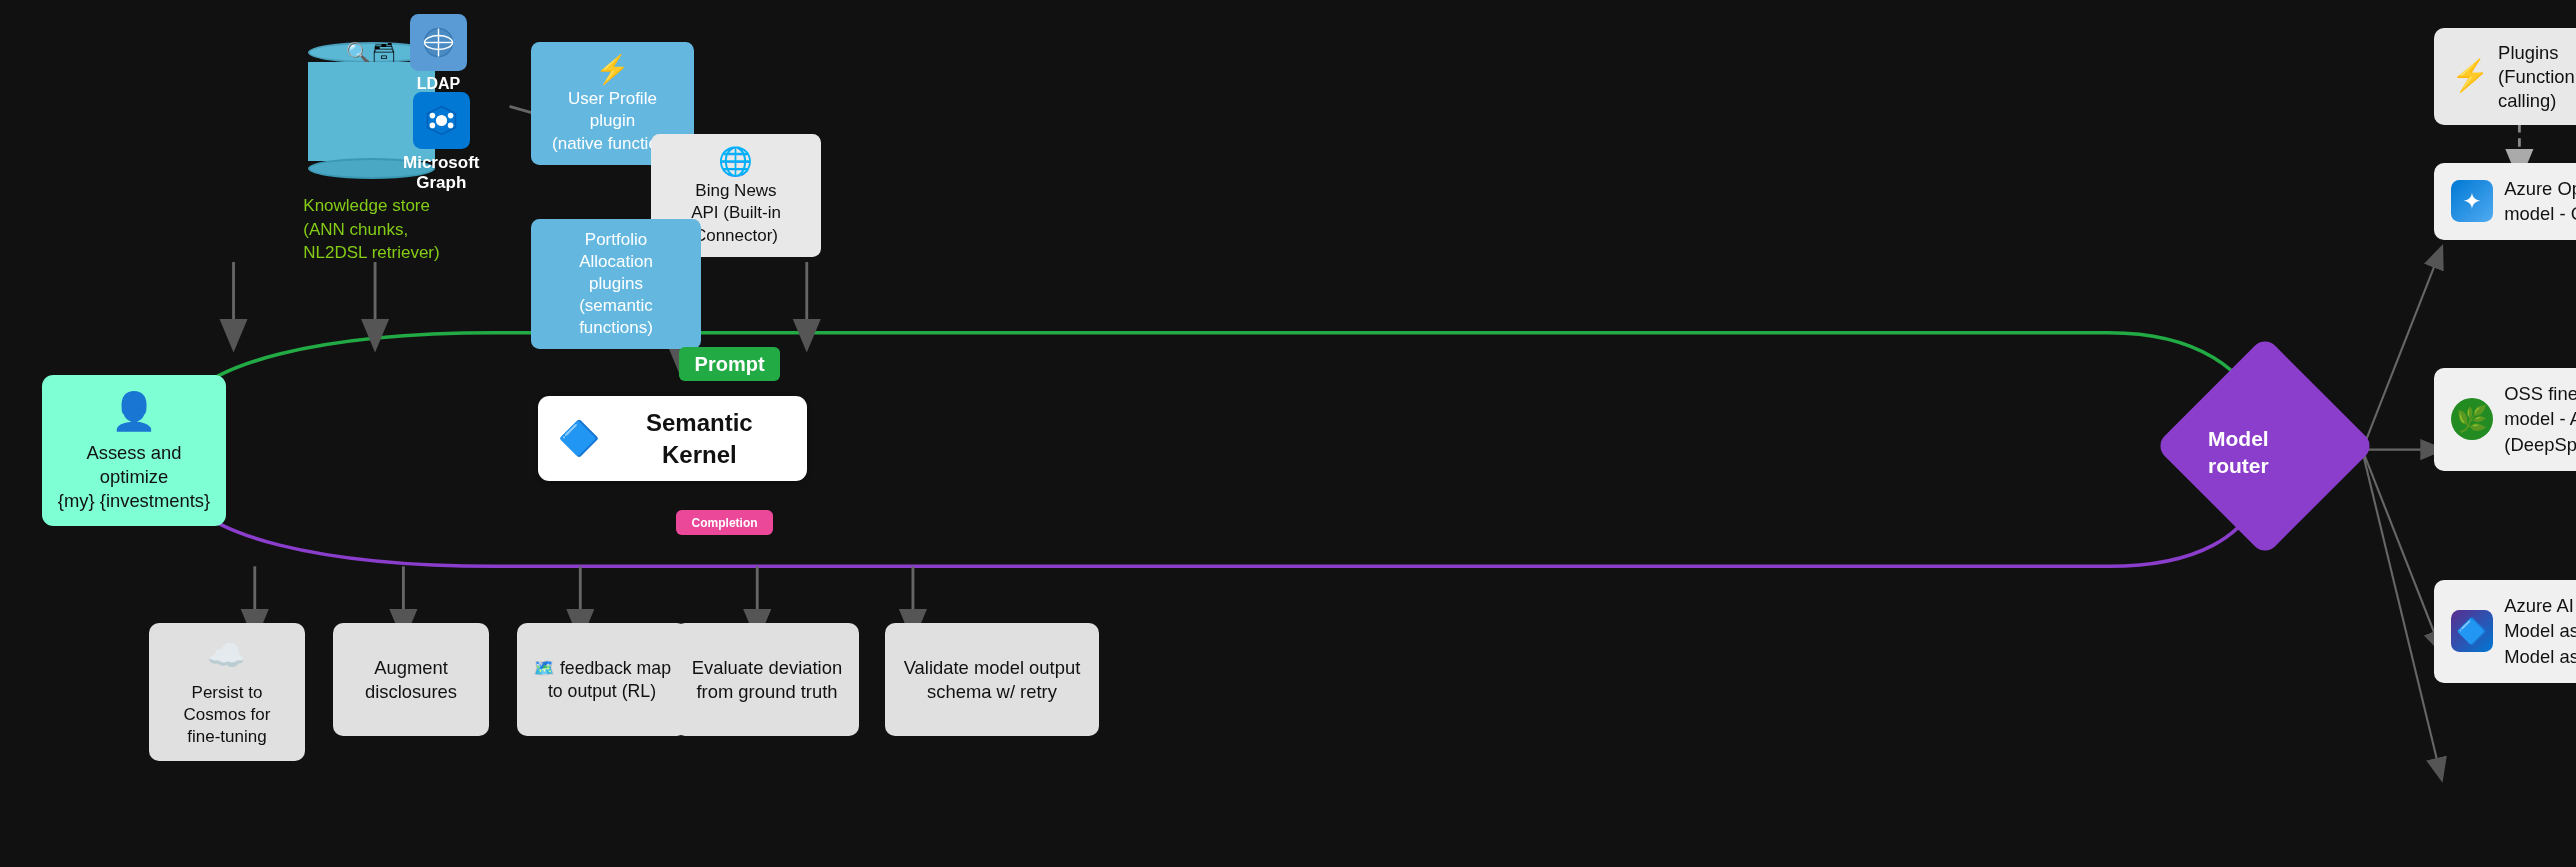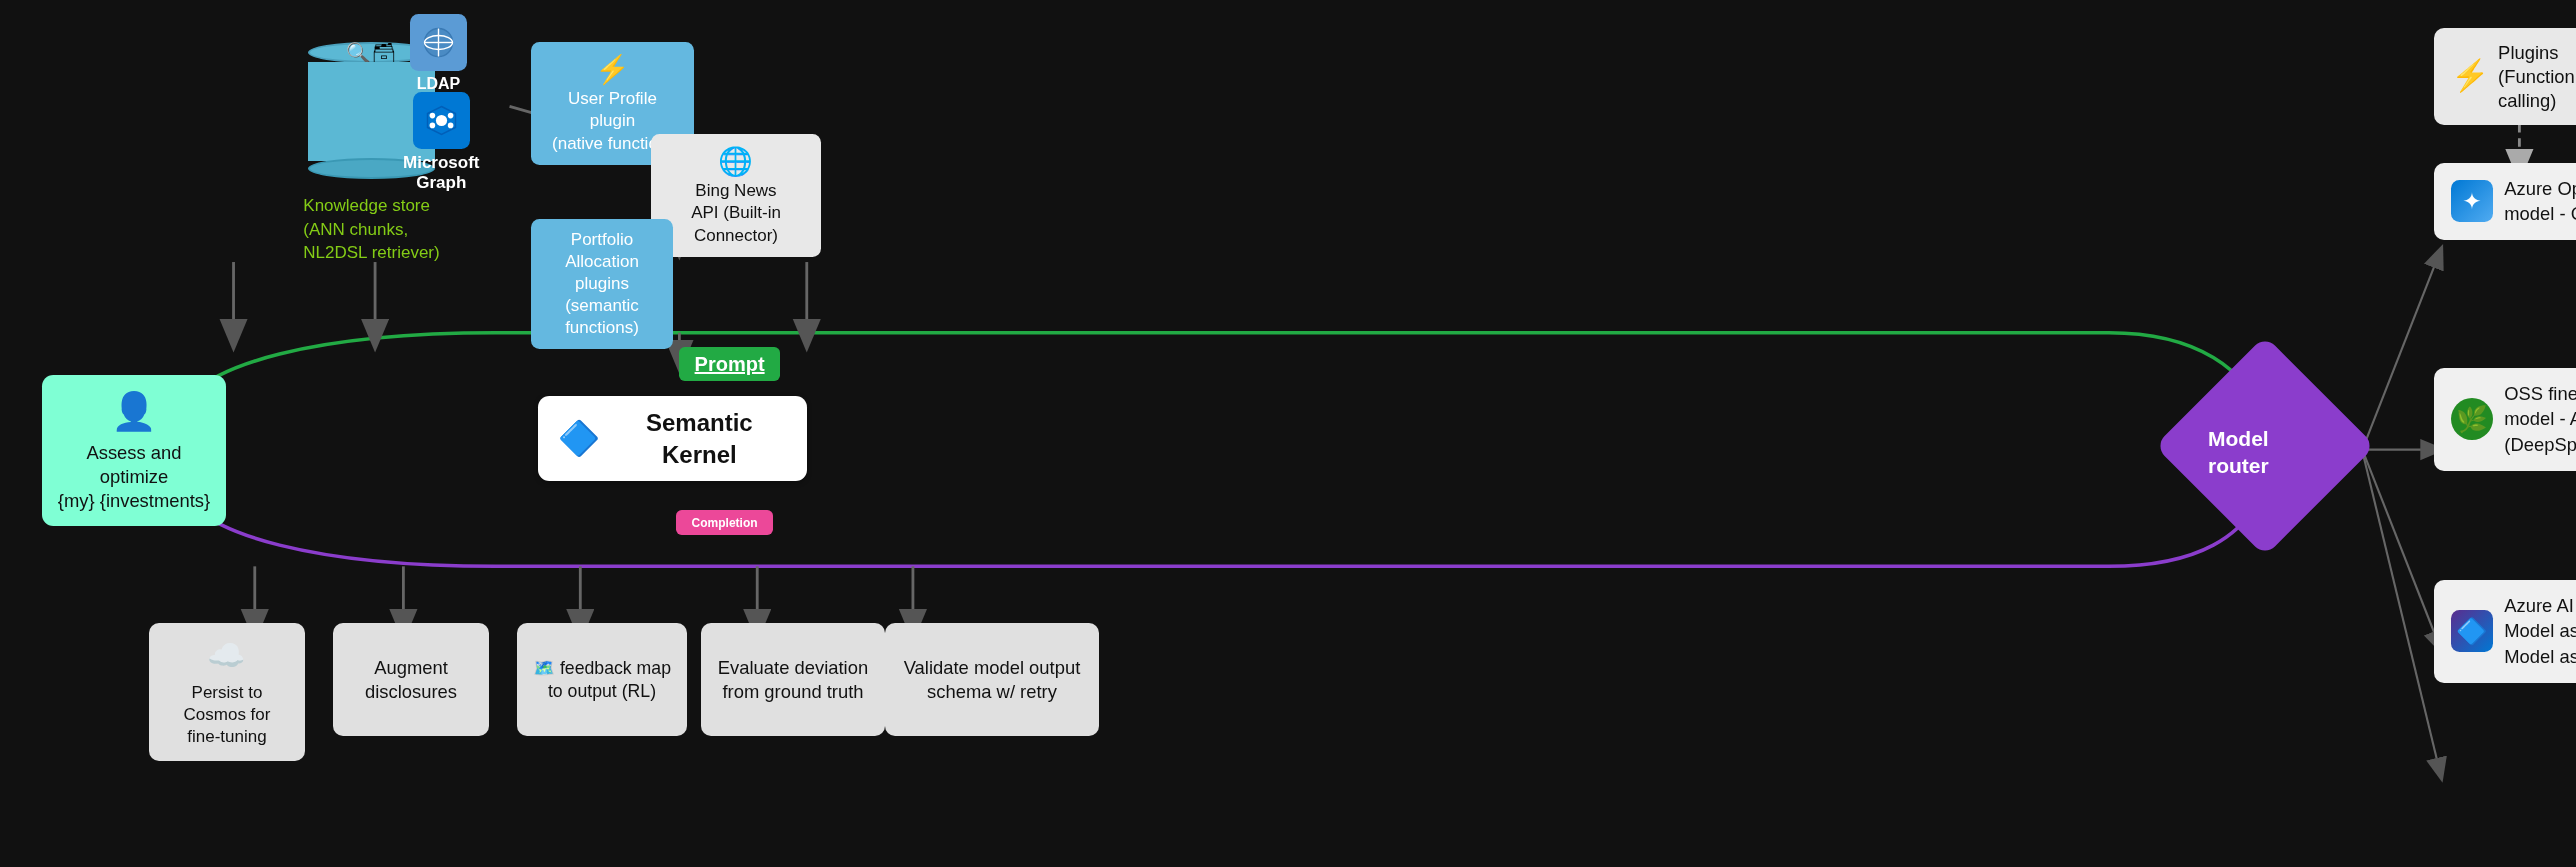--- a/index.html
+++ b/index.html
@@ -293,35 +293,35 @@
 (native function)</div>
   </div>
 
   <div class="node" style="left:651px; top:134px; width:170px; min-height:92px;">
     <div style="font-size:28px; color:#0078d4;">🌐</div>
     <div style="white-space:pre-line; font-size:17px;">Bing News
 API (Built-in
 Connector)</div>
   </div>
 
-  <div class="node" style="left:531px; top:219px; width:142px; min-height:106px; background:#64b8e0; position:absolute;">
+  <div class="node" style="left:531px; top:219px; width:170px; min-height:106px; background:#64b8e0; position:absolute;">
     <div style="white-space:pre-line; color:white; font-size:17px;">Portfolio
 Allocation
 plugins
 (semantic functions)</div>
   </div>
 
   <div class="sk-node" style="left:538px; top:396px; width:269px; height:85px;">
     <div style="display:flex; flex-direction:row; align-items:center; gap:11.3px;">
       <div style="font-size:34px;">🔷</div>
       <div style="font-size:24px; font-weight:700;">Semantic Kernel</div>
     </div>
   </div>
 
-  <div class="badge-green" style="left:679px; top:347px;text-decoration:underline;">
+  <div class="badge-green" style="left:679px; top:347px;">
     <span>Prompt</span>
   </div>
 
   <div class="badge-purple" style="left:676px; top:510px;">
     <span>Completion</span>
   </div>
 
   <div style="position:absolute; left:2187px; top:368px; width:170px; height:170px;">
     <div class="diamond-node"></div>
     <div class="diamond-label" style="position:absolute; top:57px; left:21px; color:white; font-size:21px; font-weight:700; line-height:1.3;">
@@ -372,21 +372,21 @@
   <div class="bottom-node" style="left:333px; top:623px; width:156px; min-height:113px;">
     <div style="white-space:pre-line; font-size:18.4px;">Augment
 disclosures</div>
   </div>
 
   <div class="bottom-node" style="left:517px; top:623px; width:170px; min-height:113px;">
     <div style="white-space:pre-line; font-size:17.7px;">🗺️ feedback map
 to output (RL)</div>
   </div>
 
-  <div class="bottom-node" style="left:701px; top:623px; width:184px; min-height:113px;">
+  <div class="bottom-node" style="left:675px; top:623px; width:184px; min-height:113px;">
     <div style="white-space:pre-line; font-size:18.4px;">Evaluate deviation
 from ground truth</div>
   </div>
 
   <div class="bottom-node" style="left:885px; top:623px; width:214px; min-height:113px;">
     <div style="white-space:pre-line; font-size:18.4px;">Validate model output
 schema w/ retry</div>
   </div>
 
 </div>

